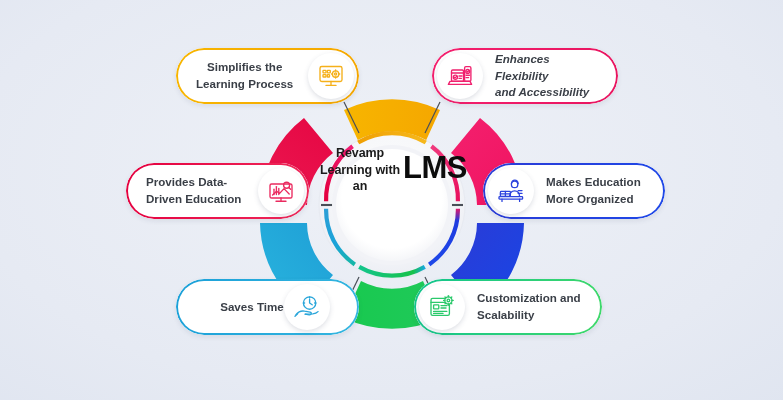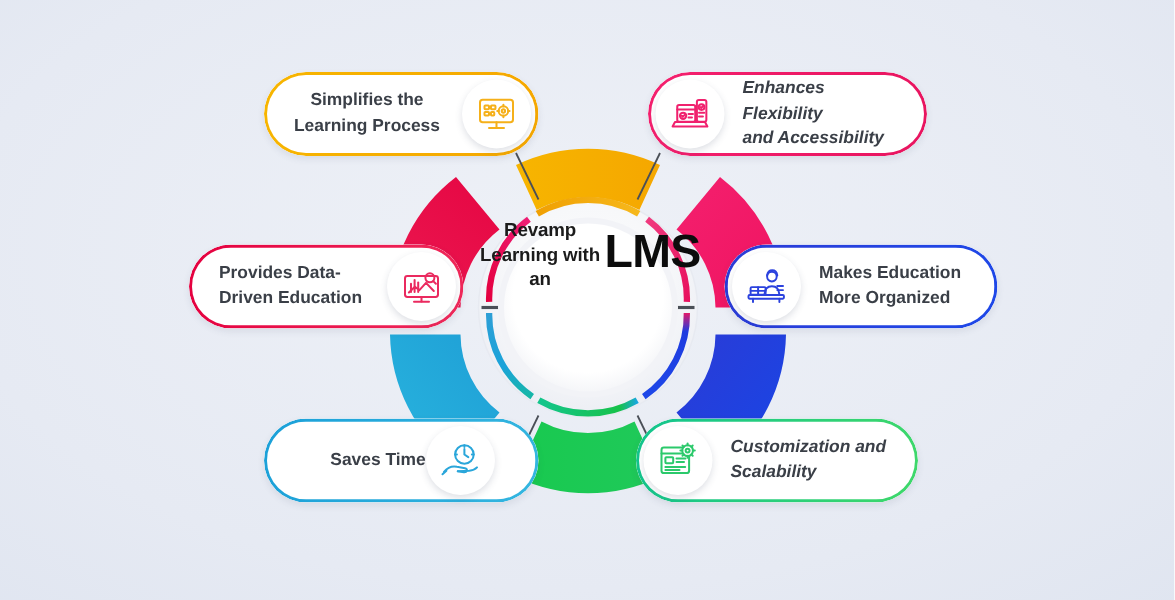--- a/index.html
+++ b/index.html
@@ -71,21 +71,21 @@
     display:flex; align-items:center; justify-content:center;
   }
   .pill .ic svg{ display:block; }
 
   
   #pill-simplifies{ left:176px; top:48px;  width:183px; padding:0 5px 0 20px; justify-content:space-between;text-align:center; }
   #pill-enhances  { left:432px; top:48px;  width:186px; padding:0 20px 0 5px;font-style:italic; }
   #pill-insights  { left:126px; top:163px; width:183px; padding:0 5px 0 20px; justify-content:space-between; }
   #pill-organized { left:483px; top:163px; width:182px; padding:0 20px 0 5px; }
   #pill-saves     { left:176px; top:279px; width:183px; padding:0 5px 0 20px; justify-content:center; }
-  #pill-custom    { left:424px; top:279px; width:188px; padding:0 20px 0 5px;font-style:italic; }
+  #pill-custom    { left:414px; top:279px; width:188px; padding:0 20px 0 5px; }
   #pill-enhances .label, #pill-organized .label, #pill-custom .label{ margin-left:12px; }
 </style>
 </head>
 <body>
 
 <div id="stage">
 
   <div id="wheel">
     <svg viewBox="0 0 302 232" xmlns="http://www.w3.org/2000/svg">
       <defs>

